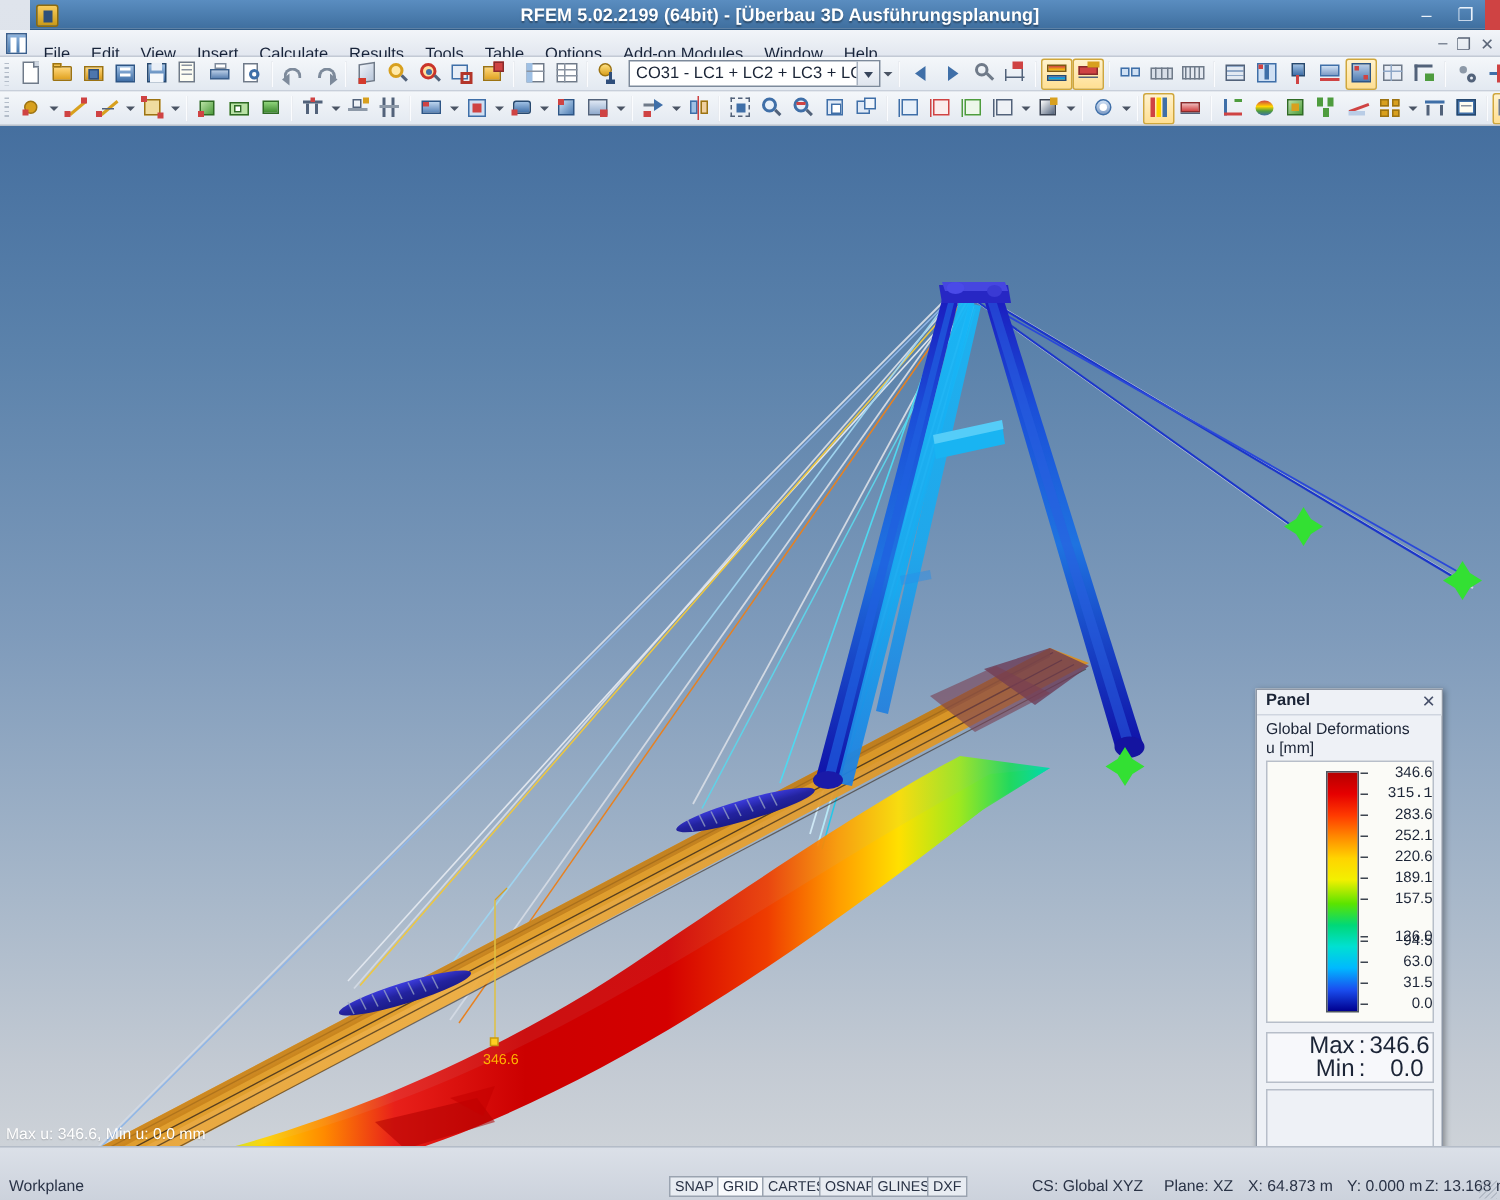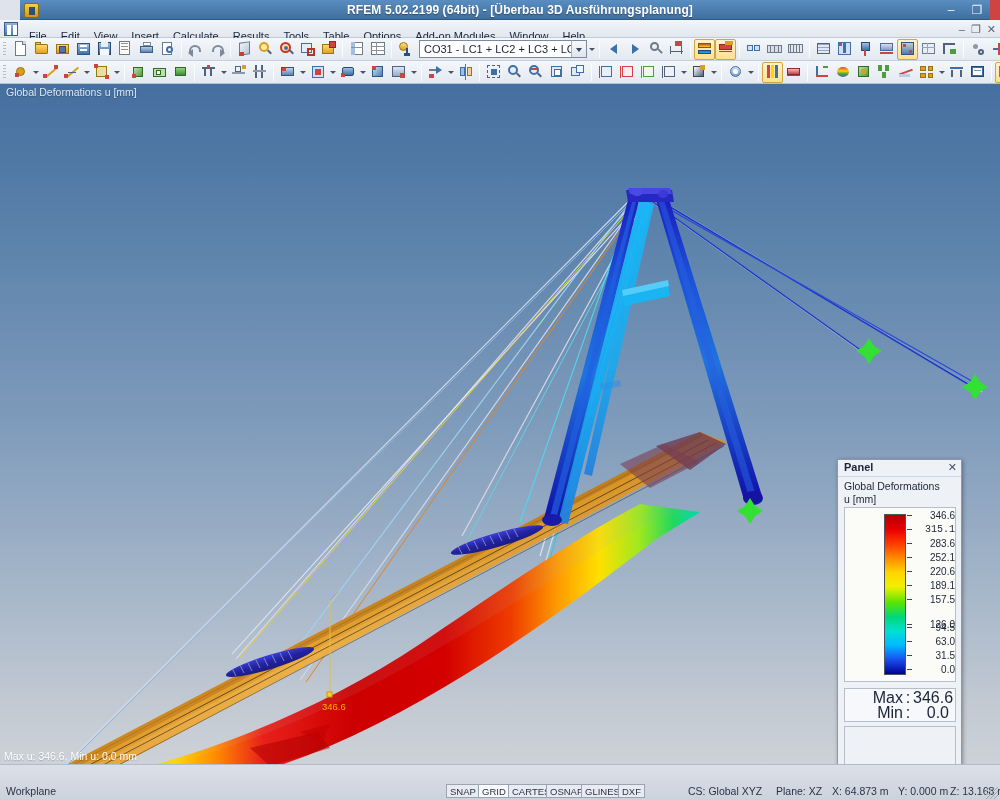--- a/index.html
+++ b/index.html
@@ -854,21 +854,20 @@
       <i style="left:1px;top:2px;width:13px;height:11px;background:#eef4fb;border:1px solid #6f7a89;"></i>
 
     </span>
       </div>
 
   </div>
 
   <div id="viewport">
 
     <div id="vp-label">
-      <div>Global Deformations u [mm]</div>
     </div>
 
     <svg id="model" viewBox="0 0 1000 680">
       <defs>
         <linearGradient id="deckTop" x1="0" y1="0" x2="1" y2="0">
           <stop offset="0%" stop-color="#e8a233"></stop>
           <stop offset="40%" stop-color="#f0ad3c"></stop>
           <stop offset="100%" stop-color="#d98f20"></stop>
         </linearGradient>
         <linearGradient id="deckSide" x1="0" y1="0" x2="1" y2="0">

